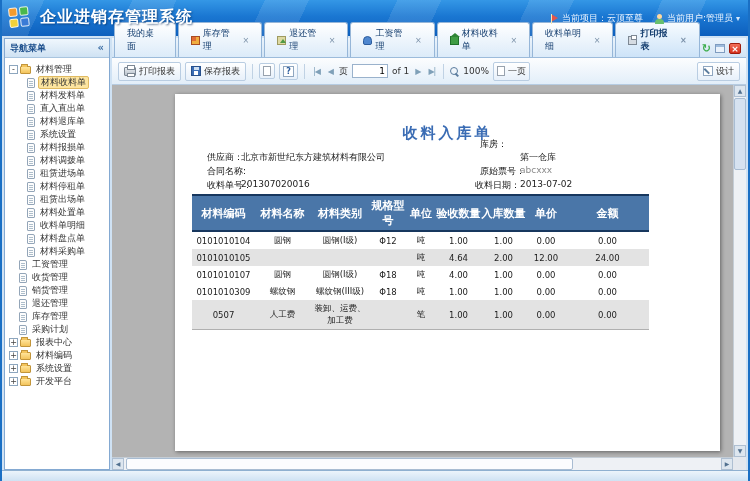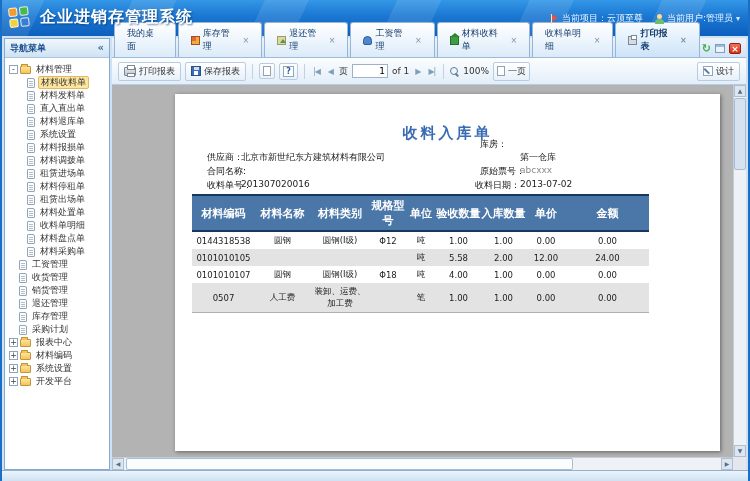--- a/index.html
+++ b/index.html
@@ -394,52 +394,63 @@
             <th>规格型号</th>
             <th>单位</th>
             <th>验收数量</th>
             <th>入库数量</th>
             <th>单价</th>
             <th>金额</th>
           </tr>
         </thead>
         <tbody>
           <tr>
-            <td>0144318538</td>
+            <td>0101010104</td>
               <td>圆钢</td>
               <td>圆钢(I级)</td>
               <td>Φ12</td>
               <td>吨</td>
               <td>1.00</td>
               <td>1.00</td>
               <td>0.00</td>
               <td>0.00</td>
           </tr>
           <tr class="alt">
             <td>0101010105</td>
               <td></td>
               <td></td>
               <td></td>
               <td>吨</td>
-              <td>5.58</td>
+              <td>4.64</td>
               <td>2.00</td>
               <td>12.00</td>
               <td>24.00</td>
           </tr>
           <tr>
             <td>0101010107</td>
               <td>圆钢</td>
               <td>圆钢(I级)</td>
               <td>Φ18</td>
               <td>吨</td>
               <td>4.00</td>
               <td>1.00</td>
               <td>0.00</td>
               <td>0.00</td>
           </tr>
+          <tr>
+            <td>0101010309</td>
+              <td>螺纹钢</td>
+              <td>螺纹钢(III级)</td>
+              <td>Φ18</td>
+              <td>吨</td>
+              <td>1.00</td>
+              <td>1.00</td>
+              <td>0.00</td>
+              <td>0.00</td>
+          </tr>
           <tr class="alt">
             <td>0507</td>
               <td>人工费</td>
               <td>装卸、运费、加工费</td>
               <td></td>
               <td>笔</td>
               <td>1.00</td>
               <td>1.00</td>
               <td>0.00</td>
               <td>0.00</td>

